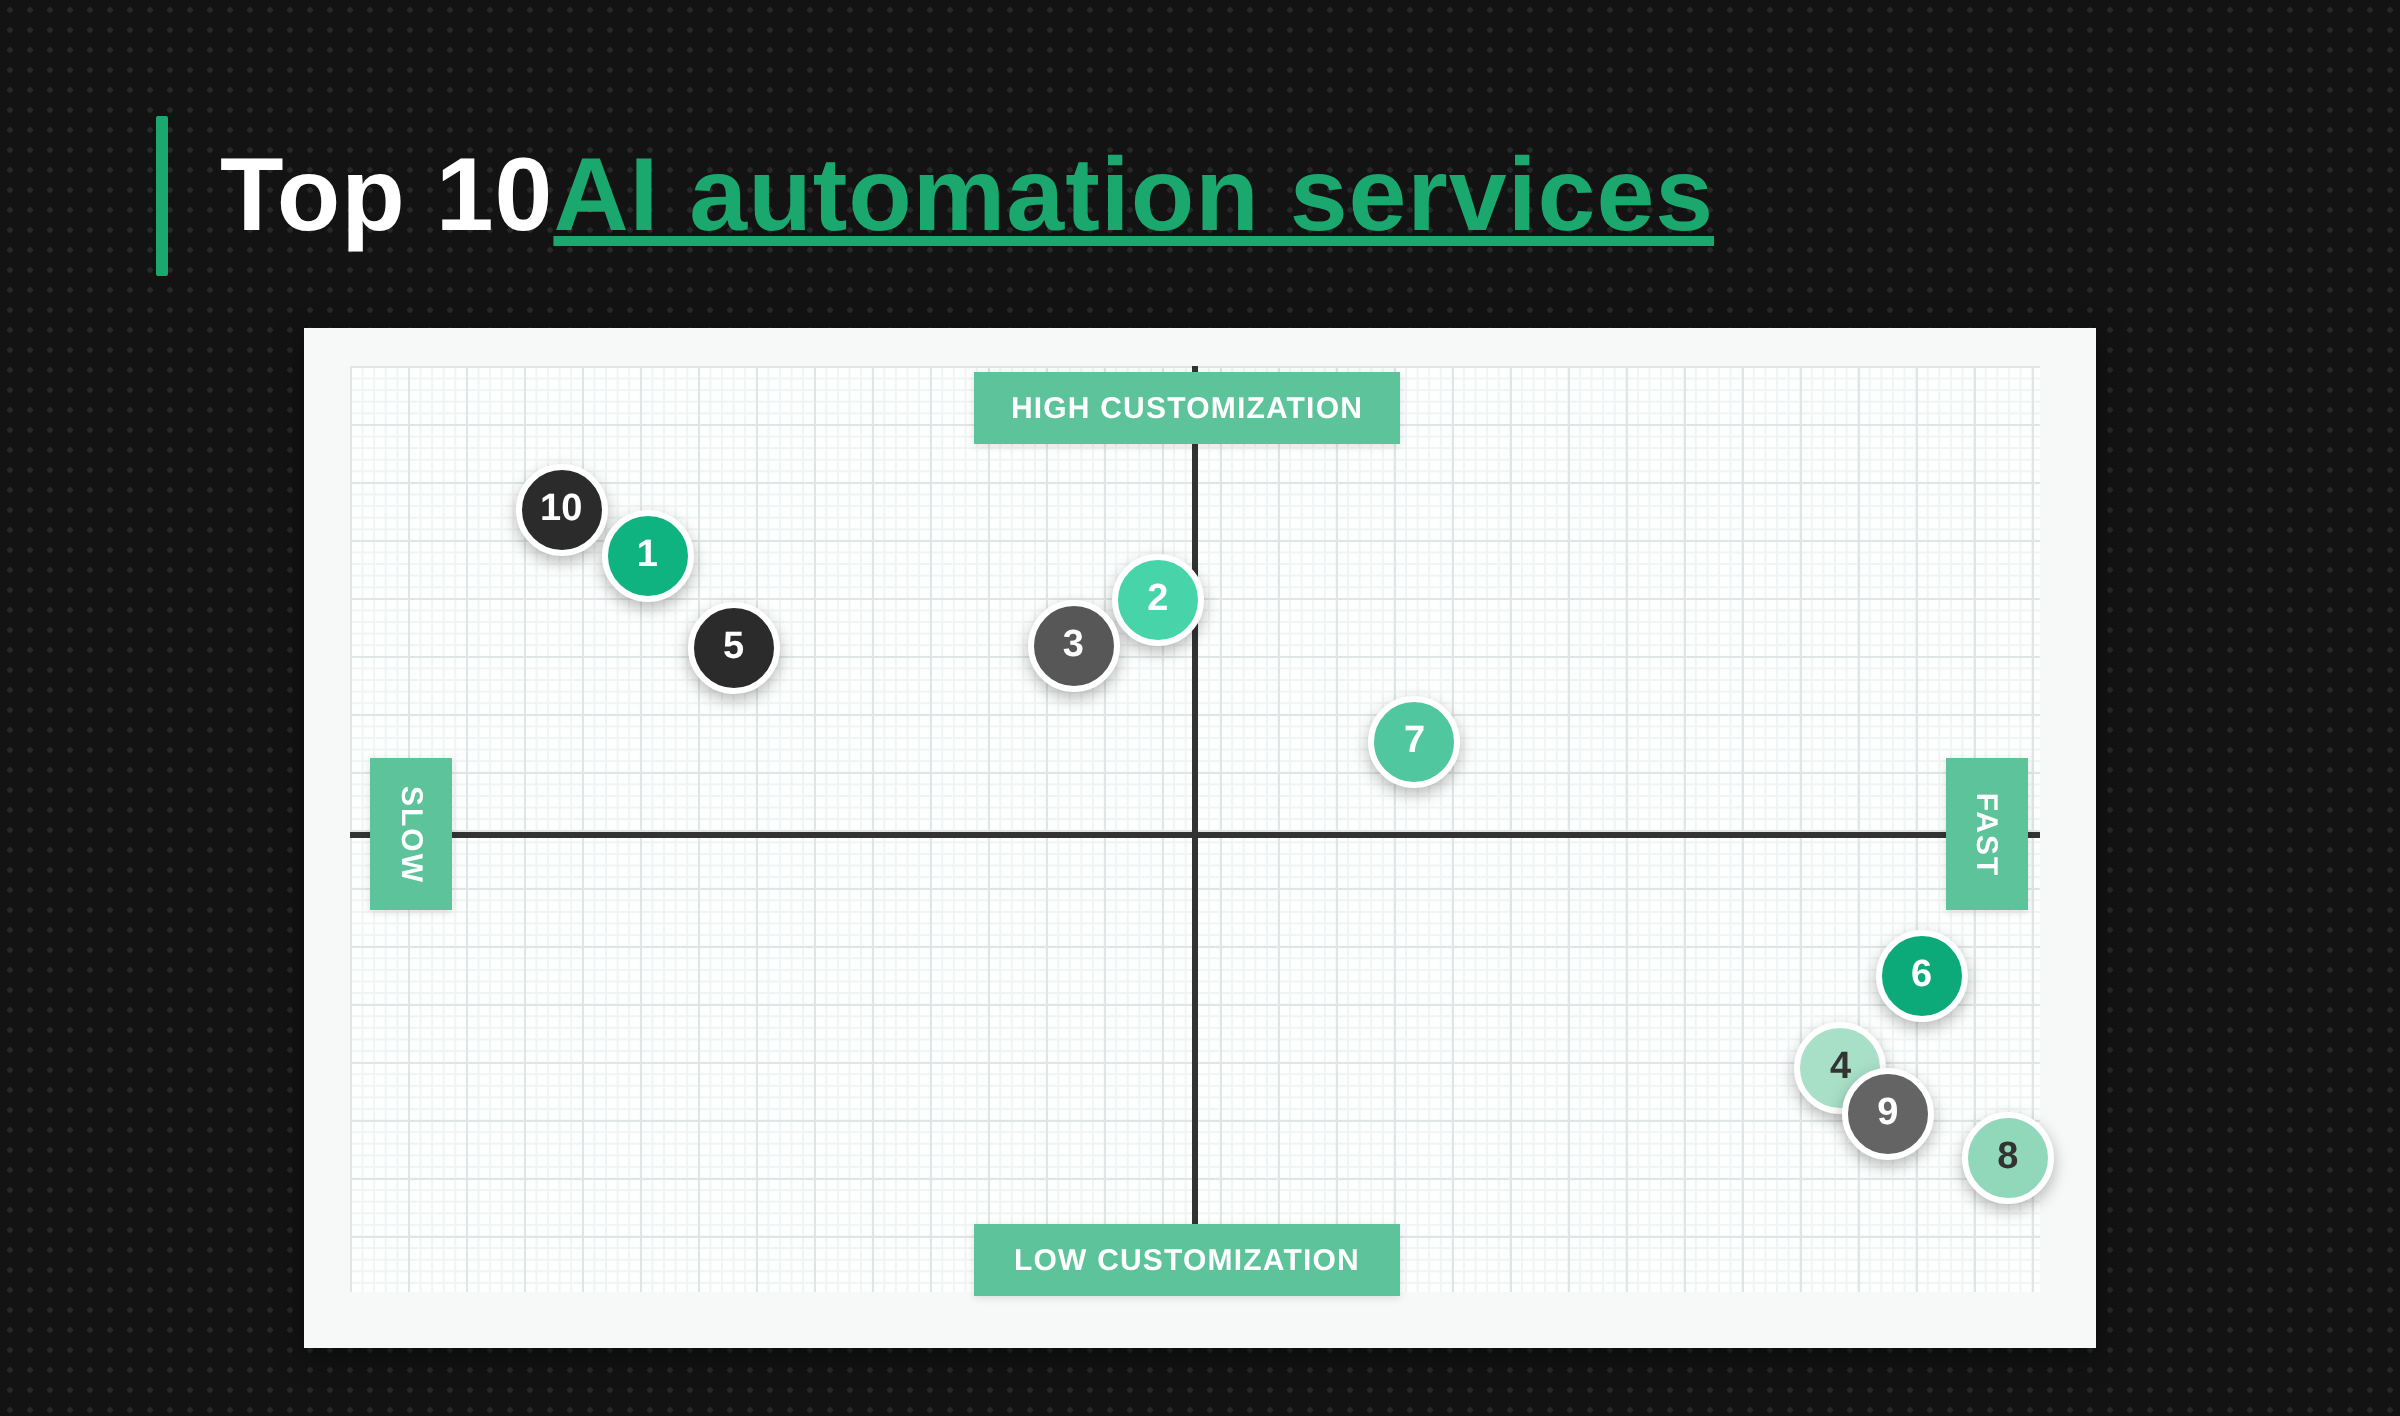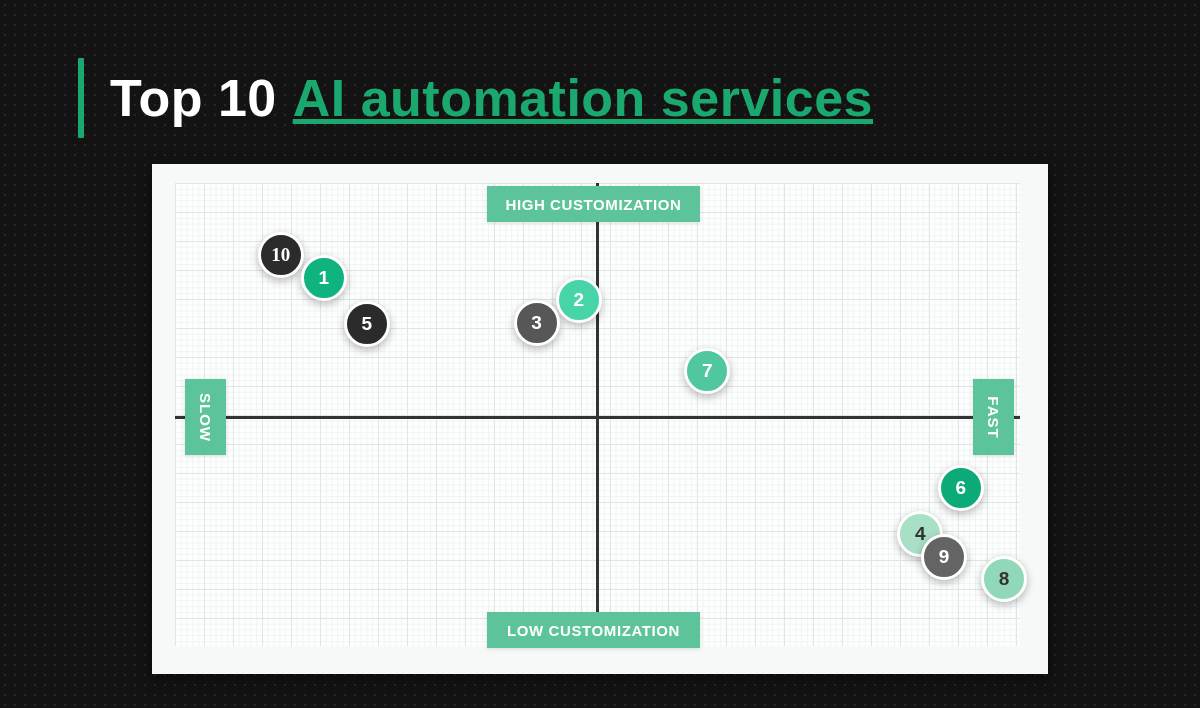--- a/index.html
+++ b/index.html
@@ -10,21 +10,21 @@
     background-image:radial-gradient(circle,#272727 1.3px,transparent 1.5px);
     background-size:10px 10px;
     position:relative;
   }
   .stage{position:absolute;inset:0;}
 
   
   .title-row{position:absolute;left:78px;top:58px;display:flex;align-items:center;}
   .accent-bar{width:6px;height:80px;background:#1ba86f;margin-right:26px;border-radius:1px;}
   .page-title{margin:0;font-size:52px;font-weight:800;letter-spacing:0.5px;line-height:80px;white-space:nowrap;}
-  .page-title .t-white{color:#ffffff;margin-right:16px;}
+  .page-title .t-white{color:#ffffff;}
   .page-title .t-green{color:#1ba86f;}
 
   
   .panel{
     position:absolute;left:152px;top:164px;width:896px;height:510px;
     background:#f7f8f8;box-shadow:0 4px 14px rgba(0,0,0,0.45);
   }
   .plot{
     position:absolute;left:23px;top:19px;width:845px;height:463px;
     background-color:#fdfefe;
@@ -81,21 +81,21 @@
         <span>LOW CUSTOMIZATION</span>
       </div>
       <div class="qlabel left" style="background: rgb(92, 195, 154);">
         <span class="vtext">SLOW</span>
       </div>
       <div class="qlabel right" style="background: rgb(92, 195, 154);">
         <span class="vtext">FAST</span>
       </div>
 
       <div id="bubbles">
-          <div class="bubble" style="left: 12.5%; top: 15.6%; background: rgb(43, 43, 43); color: rgb(255, 255, 255); font-family: Liberation Serif, serif;">
+          <div class="bubble" style="left: 12.5%; top: 15.6%; background: rgb(43, 43, 43); color: rgb(255, 255, 255);">
             <span>10</span>
           </div>
           <div class="bubble" style="left: 17.6%; top: 20.6%; background: rgb(15, 179, 128); color: rgb(255, 255, 255);">
             <span>1</span>
           </div>
           <div class="bubble" style="left: 47.8%; top: 25.3%; background: rgb(70, 212, 168); color: rgb(255, 255, 255);">
             <span>2</span>
           </div>
           <div class="bubble" style="left: 42.8%; top: 30.3%; background: rgb(87, 87, 87); color: rgb(255, 255, 255);">
             <span>3</span>

